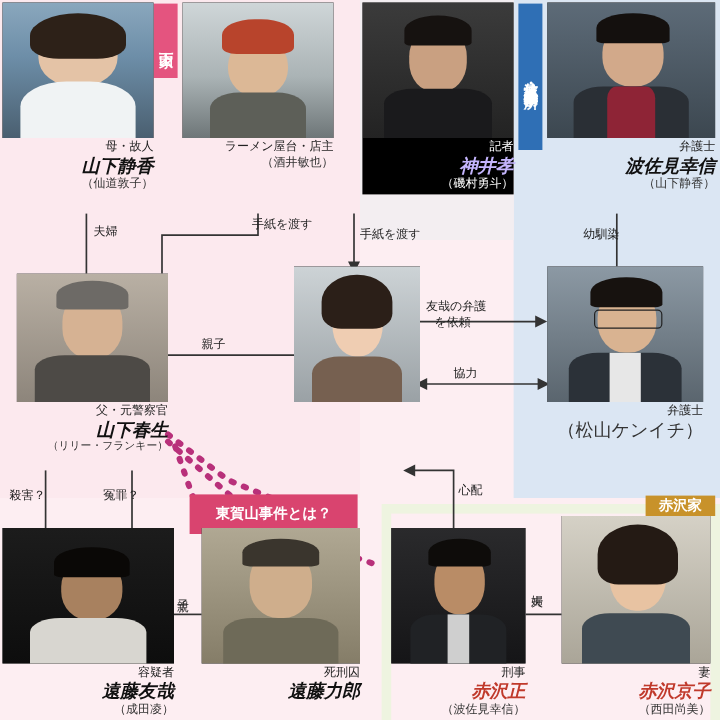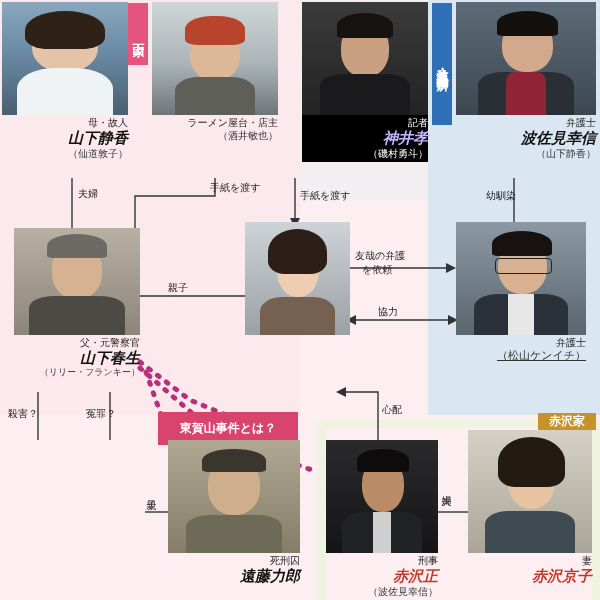--- a/index.html
+++ b/index.html
@@ -212,24 +212,37 @@
     <div class="photo" style="height:113px;">
       <div class="ph" style="background:linear-gradient(180deg,#8c99a4 0%,#5a656e 100%);"></div>
       <div style="position:absolute;left:32%;top:16%;width:38%;height:48%;border-radius:46%;background:#d9b391;"></div>
       <div style="position:absolute;left:28%;top:8%;width:46%;height:22%;border-radius:50% 50% 10% 10%;background:#17120f;"></div>
       <div style="position:absolute;left:30%;top:32%;width:42%;height:12%;border:1.5px solid #222;border-radius:4px;"></div>
       <div style="position:absolute;left:14%;top:64%;width:72%;height:44%;border-radius:26% 26% 0 0;background:#2b3138;"></div>
       <div style="position:absolute;left:40%;top:64%;width:20%;height:44%;background:#e7e7e7;"></div>
     </div>
     <div class="capblock">
       <div class="role">弁護士</div>
-      <div class="actor" style="font-size:11px;text-decoration:underline;">（松山ケンイチ）</div>
-    </div>
-  </div>
-
+      <div class="actor" style="font-size:15px;">（松山ケンイチ）</div>
+    </div>
+  </div>
+
+  <div class="card" style="left:2px;top:440px;width:143px;">
+    <div class="photo" style="height:113px;">
+      <div class="ph" style="background:linear-gradient(180deg,#1c1c1c 0%,#0d0d0d 100%);"></div>
+      <div style="position:absolute;left:34%;top:22%;width:36%;height:46%;border-radius:46%;background:#a8815f;"></div>
+      <div style="position:absolute;left:30%;top:14%;width:44%;height:22%;border-radius:50% 50% 10% 10%;background:#0a0806;"></div>
+      <div style="position:absolute;left:16%;top:66%;width:68%;height:40%;border-radius:26% 26% 0 0;background:#d8d6d0;"></div>
+    </div>
+    <div class="capblock">
+      <div class="role">容疑者</div>
+      <div class="name">遠藤友哉</div>
+      <div class="actor">（成田凌）</div>
+    </div>
+  </div>
 
   <div class="card" style="left:168px;top:440px;width:132px;">
     <div class="photo" style="height:113px;">
       <div class="ph" style="background:linear-gradient(180deg,#b0a893 0%,#857d68 100%);"></div>
       <div style="position:absolute;left:30%;top:16%;width:40%;height:50%;border-radius:45%;background:#cfae8c;"></div>
       <div style="position:absolute;left:26%;top:8%;width:48%;height:20%;border-radius:50% 50% 10% 10%;background:#3a352d;"></div>
       <div style="position:absolute;left:14%;top:66%;width:72%;height:40%;border-radius:26% 26% 0 0;background:#6e6a58;"></div>
     </div>
     <div class="capblock">
       <div class="role">死刑囚</div>
@@ -255,20 +268,21 @@
   <div class="card" style="left:468px;top:430px;width:124px;">
     <div class="photo" style="height:123px;">
       <div class="ph" style="background:linear-gradient(180deg,#d5d1c6 0%,#aaa598 100%);"></div>
       <div style="position:absolute;left:32%;top:16%;width:38%;height:48%;border-radius:46%;background:#e8c3a2;"></div>
       <div style="position:absolute;left:24%;top:6%;width:54%;height:40%;border-radius:50% 50% 26% 26%;background:#241a14;"></div>
       <div style="position:absolute;left:14%;top:66%;width:72%;height:40%;border-radius:26% 26% 0 0;background:#3f4a52;"></div>
     </div>
     <div class="capblock">
       <div class="role">妻</div>
       <div class="name" style="color:#c0392b;">赤沢京子</div>
+      <div class="actor">（西田尚美）</div>
     </div>
   </div>
 
   <div class="rel" style="left:78px;top:188px;">夫婦</div>
   <div class="rel" style="left:210px;top:182px;">手紙を渡す</div>
   <div class="rel" style="left:300px;top:190px;">手紙を渡す</div>
   <div class="rel" style="left:486px;top:190px;">幼馴染</div>
   <div class="rel" style="left:168px;top:282px;">親子</div>
   <div class="rel" style="left:355px;top:250px;">友哉の弁護</div>
   <div class="rel" style="left:362px;top:264px;">を依頼</div>

